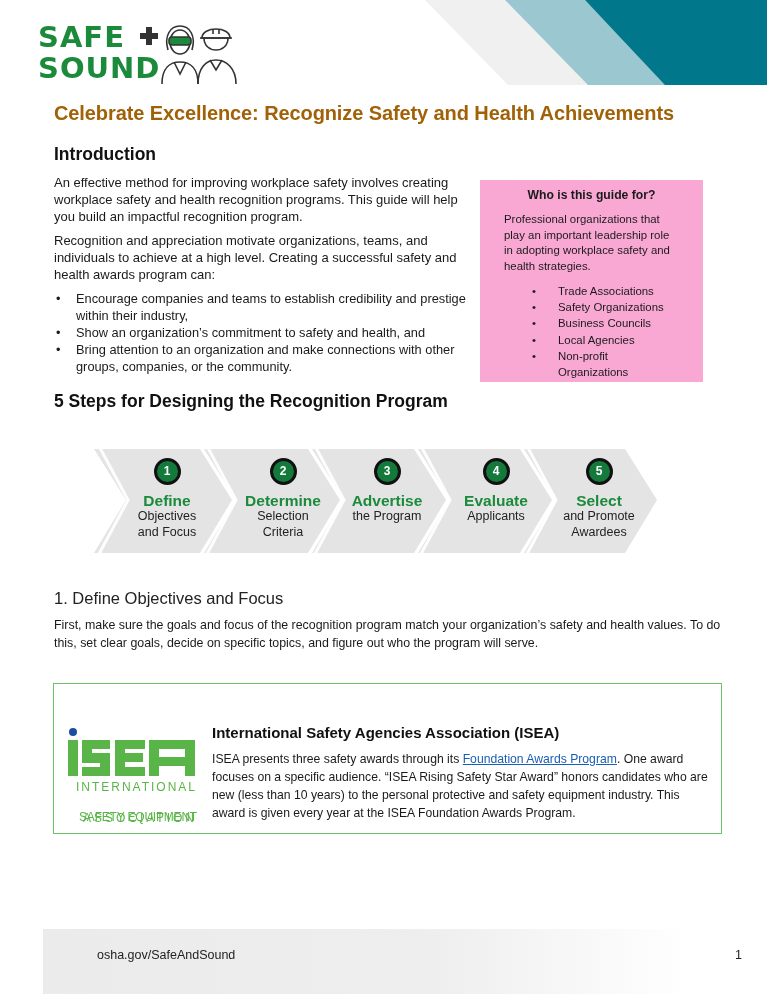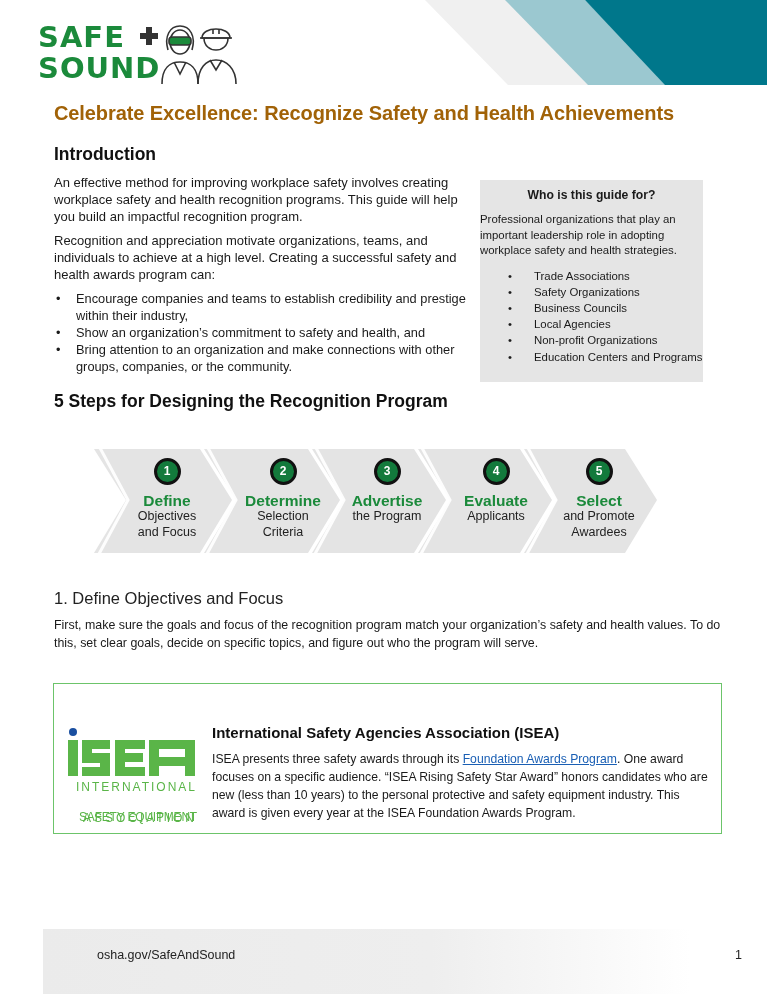--- a/index.html
+++ b/index.html
@@ -19,21 +19,21 @@
   .h2.intro { top: 144px; }
   .h2.steps { top: 391px; }
 
   .body-text { position: absolute; font-size: 13px; line-height: 17px; color: #1a1a1a; }
   .p1 { left: 54px; top: 174px; width: 410px; }
   .p2 { left: 54px; top: 232px; width: 410px; }
   .bullets { position: absolute; left: 54px; top: 290px; width: 420px; list-style: none; font-size: 12.8px; line-height: 17px; }
   .bullets li { position: relative; padding-left: 22px; }
   .bullets li::before { content: "•"; position: absolute; left: 2px; top: 0; }
 
-  .sidebox { position: absolute; left: 480px; top: 180px; width: 223px; height: 202px; background: #e5e5e5; padding: 7px 0; overflow: hidden; }
+  .sidebox { position: absolute; left: 480px; top: 180px; width: 223px; height: 202px; background: #f9a8d4; padding: 7px 24px; overflow: hidden; }
   .sidebox-title { text-align: center; font-weight: bold; font-size: 12.2px; margin-bottom: 10px; margin-top: 1px; }
   .sidebox-desc { font-size: 11.4px; line-height: 15.5px; margin-bottom: 9px; }
   .sidebox-list { list-style: none; font-size: 11.4px; line-height: 16.2px; padding-left: 25px; }
   .sidebox-list li { position: relative; padding-left: 29px; }
   .sidebox-list li::before { content: "•"; position: absolute; left: 3px; top: 0; }
 
   .steps-wrap { position: absolute; left: 80px; top: 425px; width: 590px; height: 150px; }
   .steps-svg { position: absolute; left: 0; top: 0; }
   .step { position: absolute; top: 33px; width: 110px; text-align: center; }
   .step-num { width: 27px; height: 27px; border-radius: 50%; background: #137a3c; border: 3px solid #111; color: #fff; font-weight: bold; font-size: 12px; line-height: 21px; margin: 0 auto 7px; }

